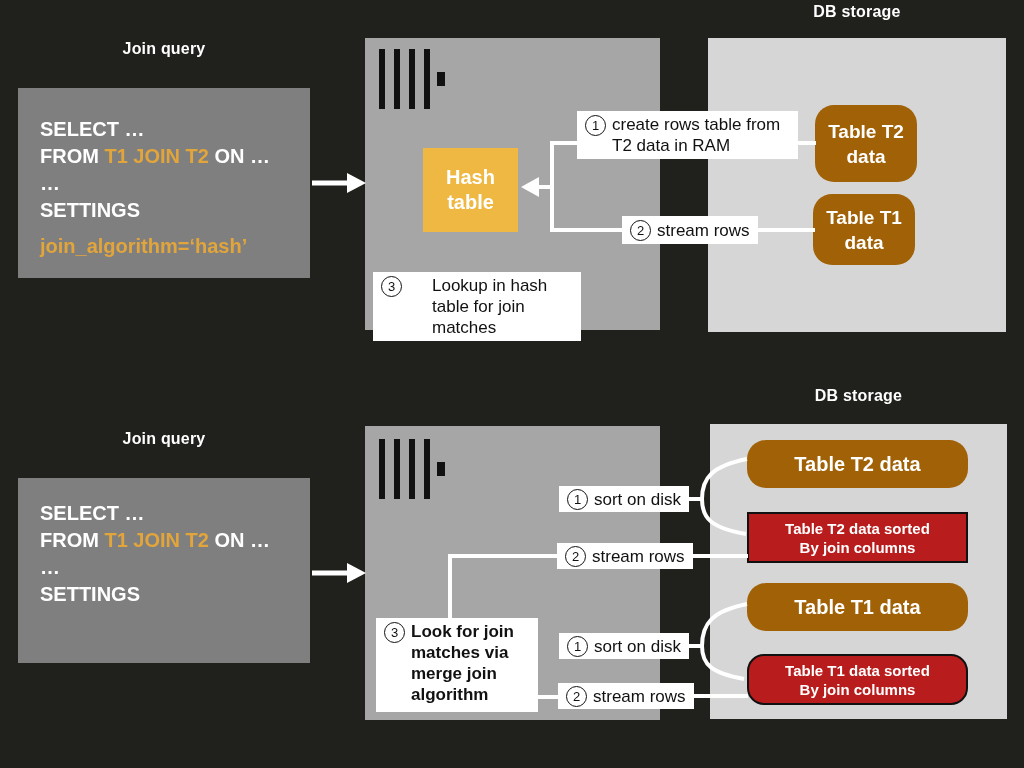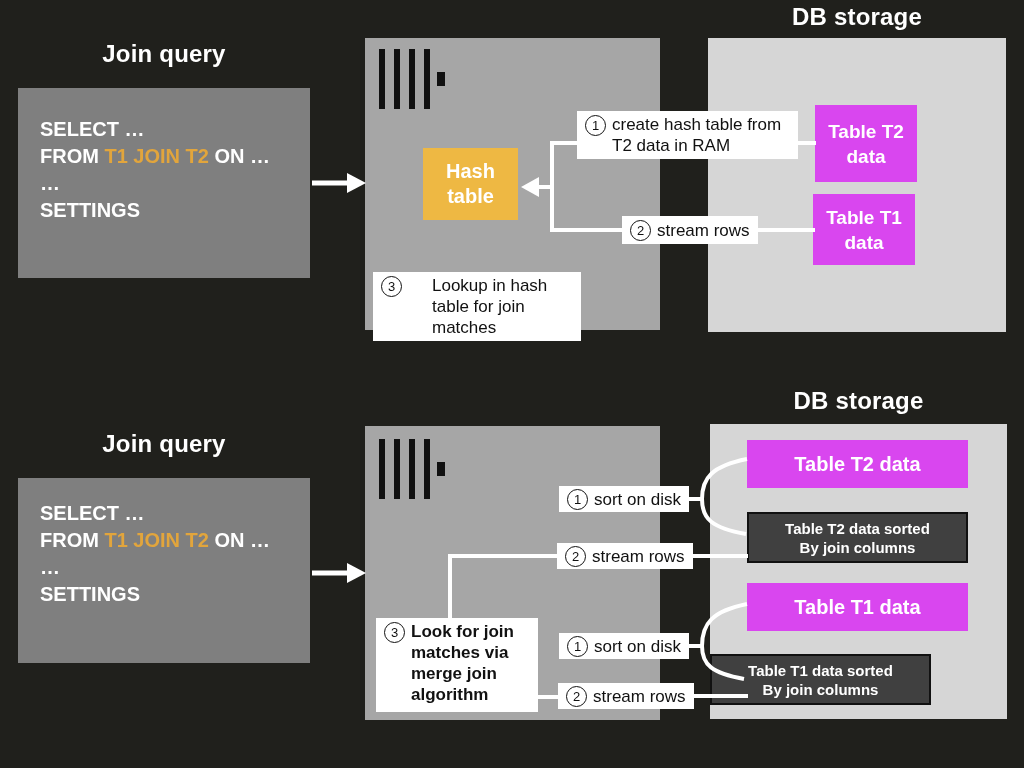--- a/index.html
+++ b/index.html
@@ -4,44 +4,44 @@
 <style>
   html,body{margin:0;padding:0;background:#20201c;}
   .stage{
     position:relative;width:1024px;height:768px;overflow:hidden;
     background:#20201c;
     font-family:"Liberation Sans","DejaVu Sans",sans-serif;
     -webkit-font-smoothing:antialiased;
   }
   .abs{position:absolute;}
   .title{
-    color:#ffffff;font-size:24px;font-weight:bold;text-align:center;
+    color:#ffffff;font-size:16px;font-weight:bold;text-align:center;
     letter-spacing:.2px;
   }
   .query-box{
     background:#7f7f7f;color:#ffffff;font-size:20px;font-weight:bold;
     line-height:27px;box-sizing:border-box;
   }
   .query-box .accent{color:#e2a53c;margin-top:9px;}
   .server-box{background:#a6a6a6;}
   .db-box{background:#d6d6d6;}
   .hash-box{
     background:#eeb843;color:#ffffff;font-weight:bold;font-size:20px;
     display:flex;align-items:center;justify-content:center;text-align:center;
     line-height:25px;
   }
   .hash-box .inner{width:70px;}
   .tbl-dark{
-    background:#d946ef;color:#ffffff;font-weight:bold;
-    display:flex;align-items:center;justify-content:center;text-align:center;
+    background:#a16207;color:#ffffff;font-weight:bold;
+    display:flex;align-items:center;justify-content:center;text-align:center;border-radius:19px;
   }
   .tbl-dark.small{font-size:19px;line-height:25px;}
   .tbl-dark.wide{font-size:20px;}
   .tbl-sorted{
-    background:#404040;border:2px solid #111111;box-sizing:border-box;
+    background:#b91c1c;border:2px solid #111111;box-sizing:border-box;
     color:#ffffff;font-weight:bold;font-size:15px;line-height:19px;
     display:flex;flex-direction:column;align-items:center;justify-content:center;
     text-align:center;
   }
   .step-label{
     background:#ffffff;color:#111111;font-size:17px;line-height:21px;
     display:flex;align-items:flex-start;gap:6px;
     padding:3px 8px;box-sizing:border-box;
   }
   .step-label.one-line{align-items:center;padding:2px 8px;}
@@ -58,33 +58,34 @@
 
 <div class="stage">
 
   <div class="abs title" style="left:18px;top:40px;width:292px;">Join query</div>
 
   <div class="abs query-box" style="left:18px;top:88px;width:292px;height:190px;padding:28px 10px 0 22px;">
     <div>SELECT …</div>
     <div><span>FROM </span><span class="accent">T1 JOIN T2</span><span> ON …</span></div>
     <div>…</div>
     <div>SETTINGS</div>
+    <div class="accent">join_algorithm=‘hash’</div>
   </div>
 
   <div class="abs server-box" style="left:365px;top:38px;width:295px;height:292px;"></div>
 
   <svg class="abs" style="left:379px;top:49px;" width="70" height="62" viewBox="0 0 70 62">
     <rect x="0" y="0" width="6" height="60" fill="#111"></rect>
     <rect x="15" y="0" width="6" height="60" fill="#111"></rect>
     <rect x="30" y="0" width="6" height="60" fill="#111"></rect>
     <rect x="45" y="0" width="6" height="60" fill="#111"></rect>
     <rect x="58" y="23" width="8" height="14" fill="#111"></rect>
   </svg>
 
-  <div class="abs hash-box" style="left:423px;top:148px;width:95px;height:72px;">
+  <div class="abs hash-box" style="left:423px;top:148px;width:95px;height:84px;">
     <div class="inner">Hash table</div>
   </div>
 
   <div class="abs title" style="left:708px;top:3px;width:298px;">DB storage</div>
 
   <div class="abs db-box" style="left:708px;top:38px;width:298px;height:294px;"></div>
 
   <div class="abs tbl-dark small" style="left:815px;top:105px;width:102px;height:77px;">
     <div style="width:92px;">Table T2 data</div>
   </div>
@@ -100,21 +101,21 @@
       <path d="M580 143 H552 V230 H641" stroke-width="4"></path>
       <path d="M795 143 H816" stroke-width="4"></path>
       <path d="M755 230 H815" stroke-width="4"></path>
     </g>
     <polygon points="347,173 366,183 347,193" fill="#ffffff"></polygon>
     <polygon points="539,177 521,187 539,197" fill="#ffffff"></polygon>
   </svg>
 
   <div class="abs step-label" style="left:577px;top:111px;width:221px;">
     <span class="circ">1</span>
-    <span style="width:185px;">create hash table from T2 data in RAM</span>
+    <span style="width:185px;">create rows table from T2 data in RAM</span>
   </div>
 
   <div class="abs step-label one-line" style="left:622px;top:216px;height:28px;">
     <span class="circ">2</span>
     <span>stream rows</span>
   </div>
 
   <div class="abs step-label" style="left:373px;top:272px;width:208px;">
     <span class="circ">3</span>
     <span style="width:168px;margin-left:24px;">Lookup in hash table for join matches</span>
@@ -149,21 +150,21 @@
 
   <div class="abs tbl-sorted" style="left:747px;top:512px;width:221px;height:51px;">
     <div>Table T2 data sorted</div>
     <div>By join columns</div>
   </div>
 
   <div class="abs tbl-dark wide" style="left:747px;top:583px;width:221px;height:48px;">
     <span>Table T1 data</span>
   </div>
 
-  <div class="abs tbl-sorted" style="left:710px;top:654px;width:221px;height:51px;">
+  <div class="abs tbl-sorted" style="left:747px;top:654px;width:221px;height:51px;border-radius:17px;">
     <div>Table T1 data sorted</div>
     <div>By join columns</div>
   </div>
 
   <svg class="overlay" width="1024" height="768" viewBox="0 0 1024 768">
     <g stroke="#ffffff" fill="none">
       <path d="M312 573 H347" stroke-width="5"></path>
       <path d="M557 556 H450 V618" stroke-width="4"></path>
       <path d="M689 556 H748" stroke-width="4"></path>
       <path d="M538 697 H560" stroke-width="4"></path>

